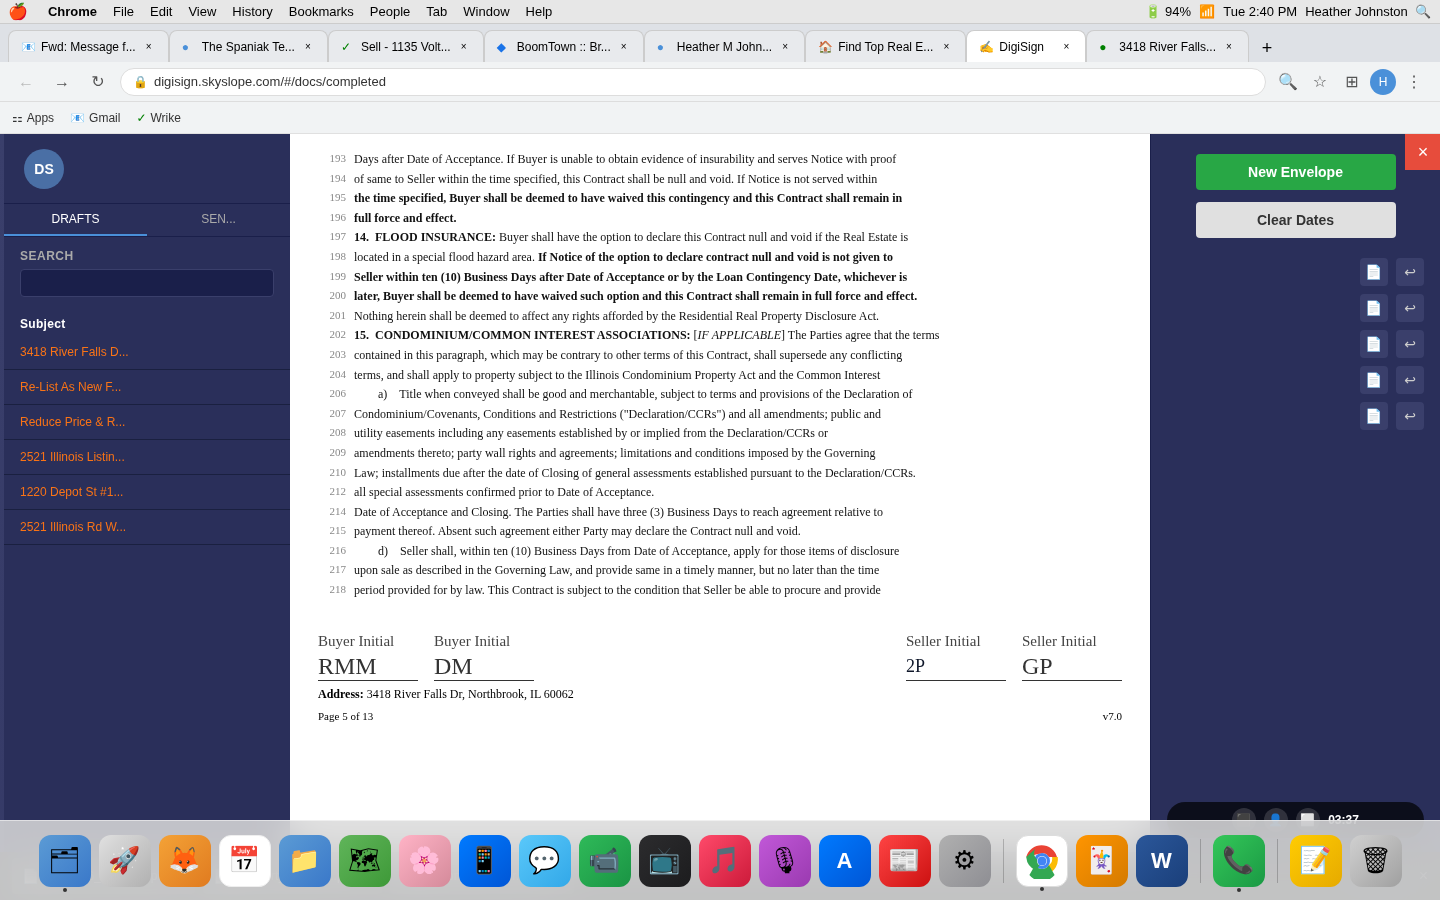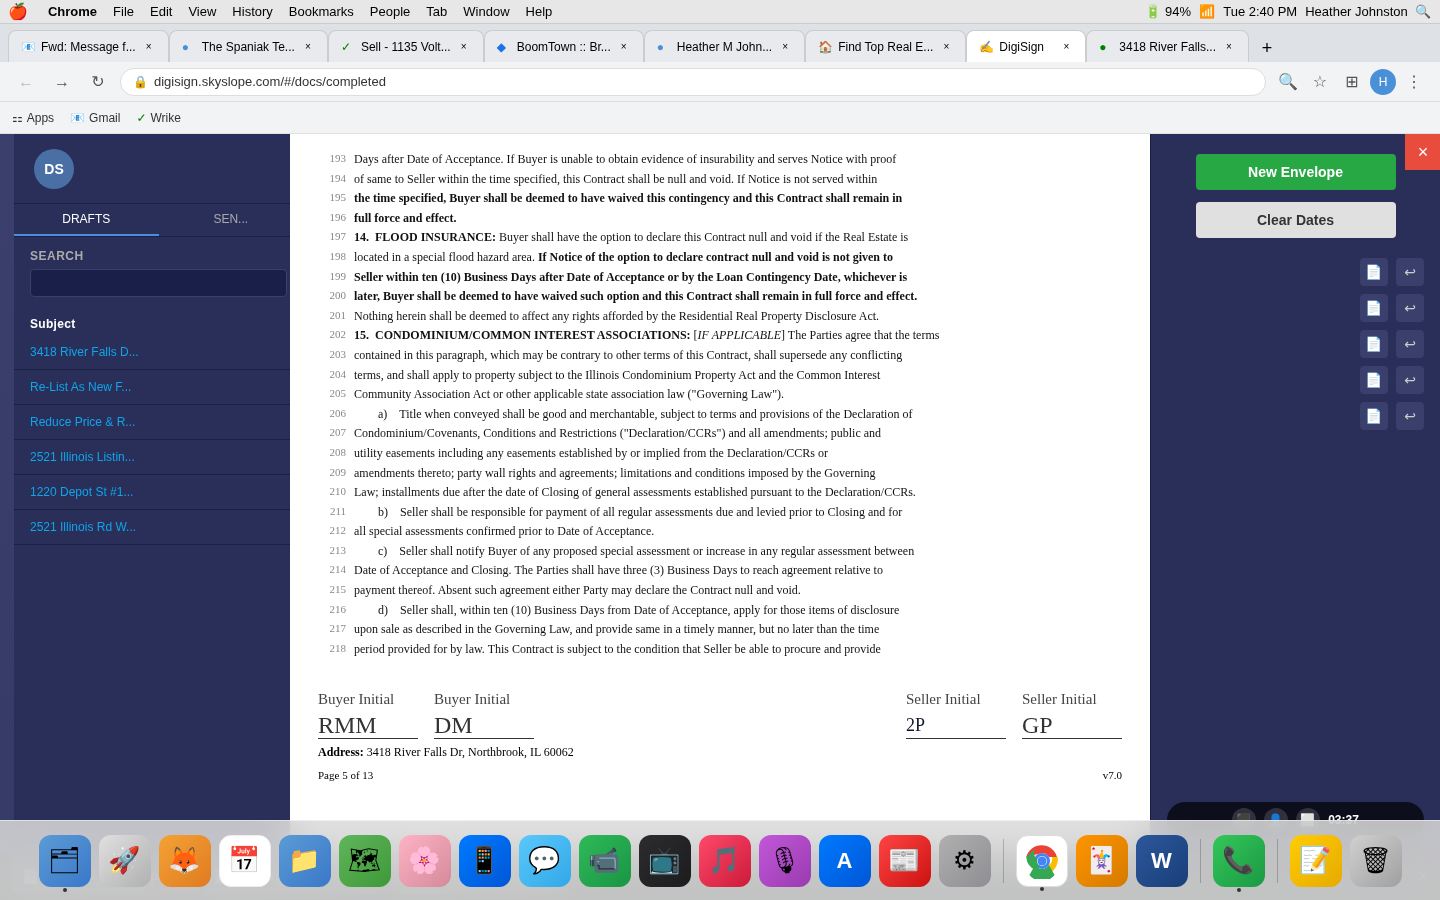--- a/index.html
+++ b/index.html
@@ -122,25 +122,25 @@
     .digisign-bg {
       position: absolute;
       top: 0; left: 0; right: 0; bottom: 0;
       background: linear-gradient(135deg, #3a3f6b 0%, #2d3260 100%);
     }
 
     
     .left-sidebar {
       position: absolute;
       top: 0;
-      left: 14px;
+      left: 4px;
       width: 290px;
       height: 100%;
       background: #2a2f5a;
-      border-right: 1px solid #737373;
+      border-right: 4px solid #737373;
     }
     .sidebar-logo {
       height: 70px;
       background: #2a2f5a;
       display: flex;
       align-items: center;
       padding: 0 20px;
       border-bottom: 1px solid #1a1f4a;
     }
     .logo-circle {
@@ -186,21 +186,21 @@
     .sidebar-section-label {
       padding: 8px 16px 4px;
       font-size: 12px;
       font-weight: 700;
       color: #fff;
       letter-spacing: 0.3px;
     }
     .sidebar-list-item {
       padding: 10px 16px;
       font-size: 12px;
-      color: #0ea5e9;
+      color: #f97316;
       cursor: pointer;
       border-bottom: 1px solid #1a2040;
       white-space: nowrap;
       overflow: hidden;
       text-overflow: ellipsis;
     }
 
     
     .right-panel {
       position: absolute;
@@ -629,54 +629,42 @@
         </div>
         <div class="doc-line">
           <span class="line-num">203</span>
           <span class="line-text">contained in this paragraph, which may be contrary to other terms of this Contract, shall supersede any conflicting</span>
         </div>
         <div class="doc-line">
           <span class="line-num">204</span>
           <span class="line-text">terms, and shall apply to property subject to the Illinois Condominium Property Act and the Common Interest</span>
         </div>
         <div class="doc-line">
-          <span class="line-num">205</span>
-          <span class="line-text">Community Association Act or other applicable state association law ("Governing Law").</span>
-        </div>
-        <div class="doc-line">
           <span class="line-num">206</span>
           <span class="line-text">&nbsp;&nbsp;&nbsp;&nbsp;&nbsp;&nbsp;&nbsp;&nbsp;a)&nbsp;&nbsp;&nbsp;&nbsp;Title when conveyed shall be good and merchantable, subject to terms and provisions of the Declaration of</span>
         </div>
         <div class="doc-line">
           <span class="line-num">207</span>
           <span class="line-text">Condominium/Covenants, Conditions and Restrictions ("Declaration/CCRs") and all amendments; public and</span>
         </div>
         <div class="doc-line">
           <span class="line-num">208</span>
           <span class="line-text">utility easements including any easements established by or implied from the Declaration/CCRs or</span>
         </div>
         <div class="doc-line">
           <span class="line-num">209</span>
           <span class="line-text">amendments thereto; party wall rights and agreements; limitations and conditions imposed by the Governing</span>
         </div>
         <div class="doc-line">
           <span class="line-num">210</span>
           <span class="line-text">Law; installments due after the date of Closing of general assessments established pursuant to the Declaration/CCRs.</span>
         </div>
         <div class="doc-line">
-          <span class="line-num">211</span>
-          <span class="line-text">&nbsp;&nbsp;&nbsp;&nbsp;&nbsp;&nbsp;&nbsp;&nbsp;b)&nbsp;&nbsp;&nbsp;&nbsp;Seller shall be responsible for payment of all regular assessments due and levied prior to Closing and for</span>
-        </div>
-        <div class="doc-line">
           <span class="line-num">212</span>
           <span class="line-text">all special assessments confirmed prior to Date of Acceptance.</span>
-        </div>
-        <div class="doc-line">
-          <span class="line-num">213</span>
-          <span class="line-text">&nbsp;&nbsp;&nbsp;&nbsp;&nbsp;&nbsp;&nbsp;&nbsp;c)&nbsp;&nbsp;&nbsp;&nbsp;Seller shall notify Buyer of any proposed special assessment or increase in any regular assessment between</span>
         </div>
         <div class="doc-line">
           <span class="line-num">214</span>
           <span class="line-text">Date of Acceptance and Closing. The Parties shall have three (3) Business Days to reach agreement relative to</span>
         </div>
         <div class="doc-line">
           <span class="line-num">215</span>
           <span class="line-text">payment thereof. Absent such agreement either Party may declare the Contract null and void.</span>
         </div>
         <div class="doc-line">

